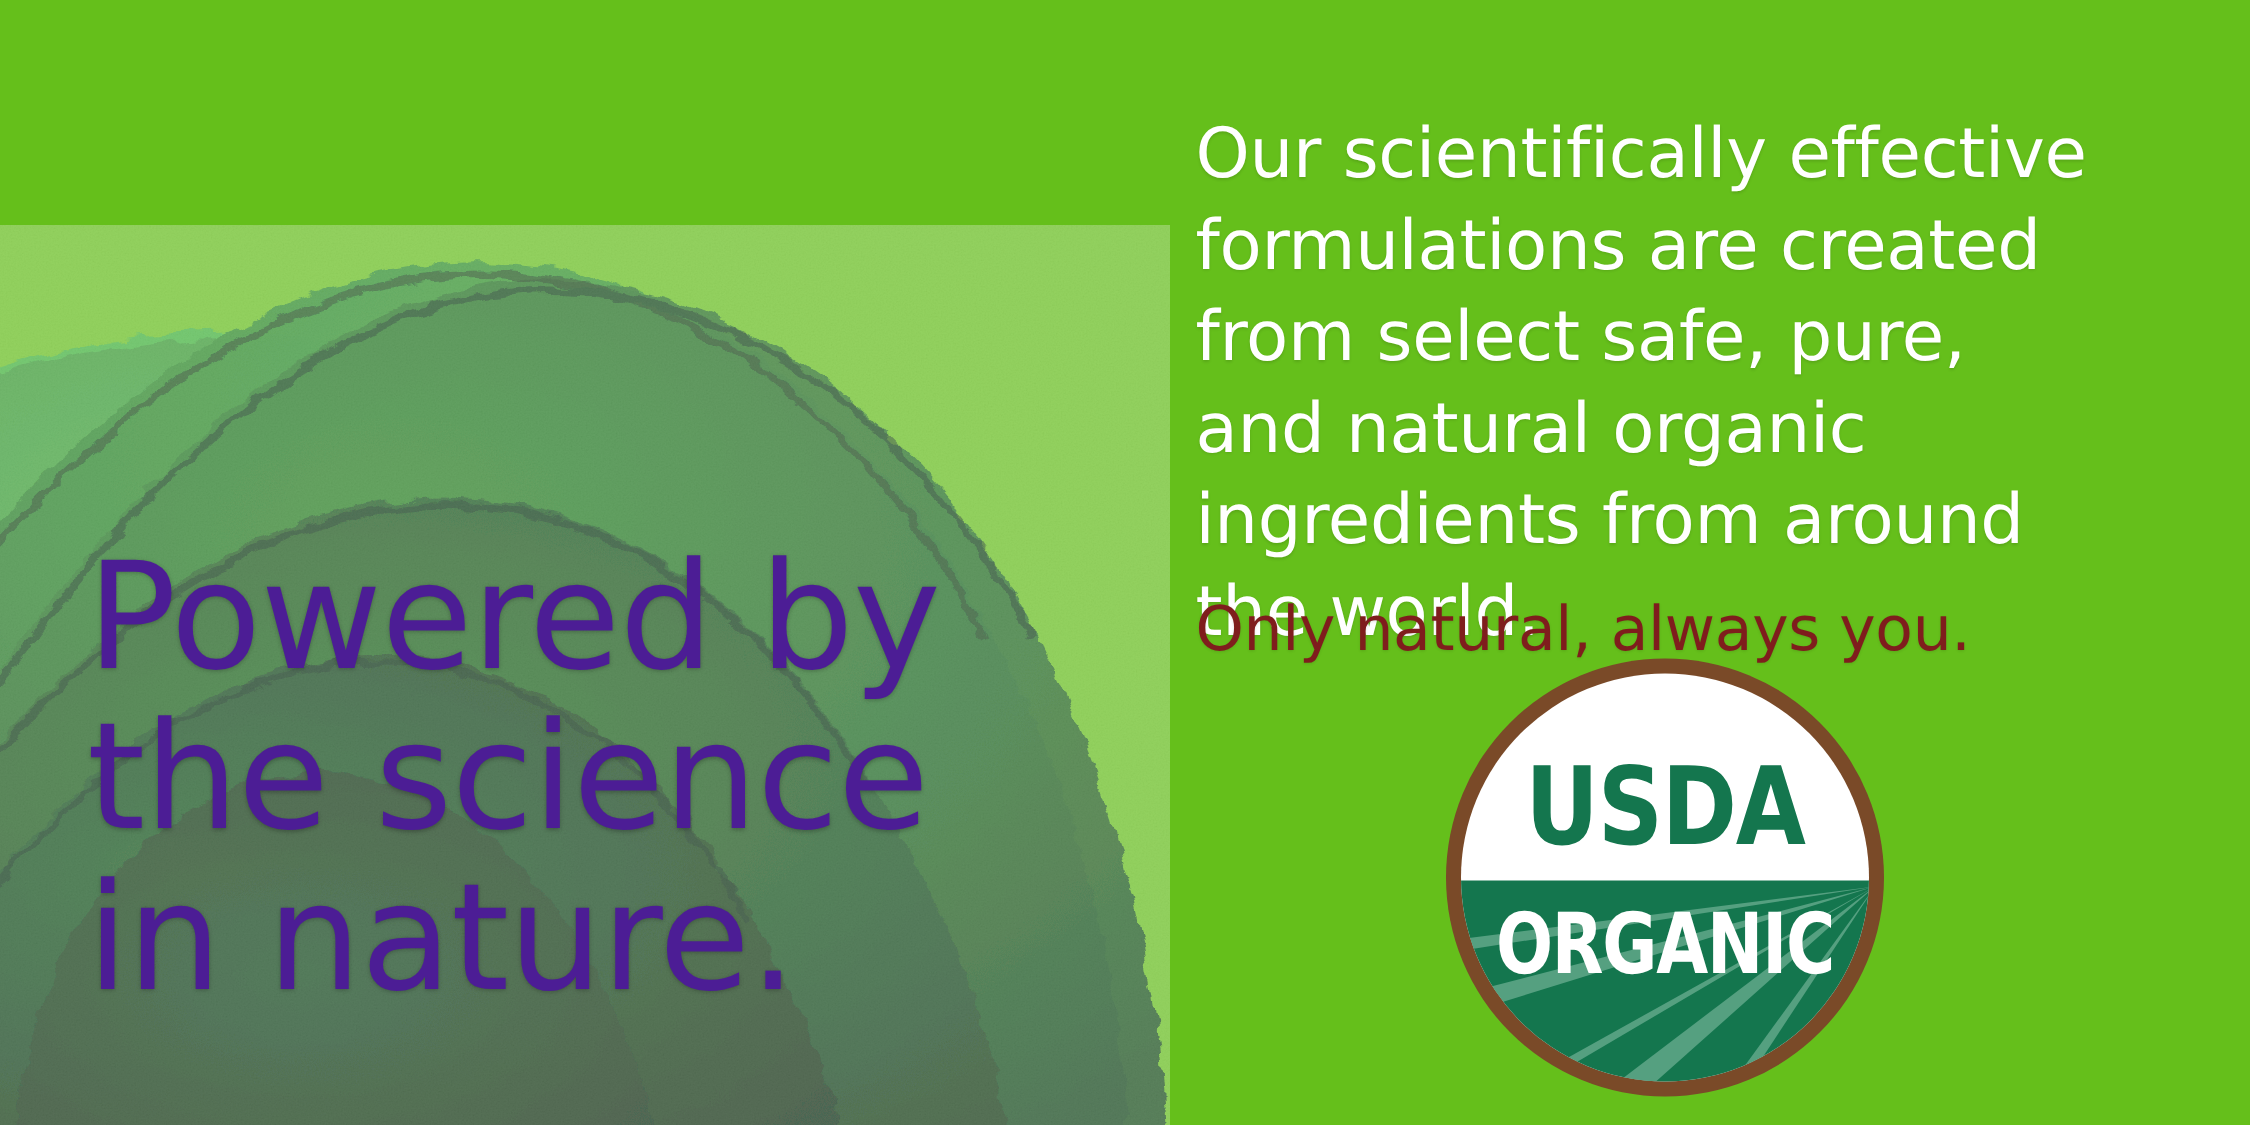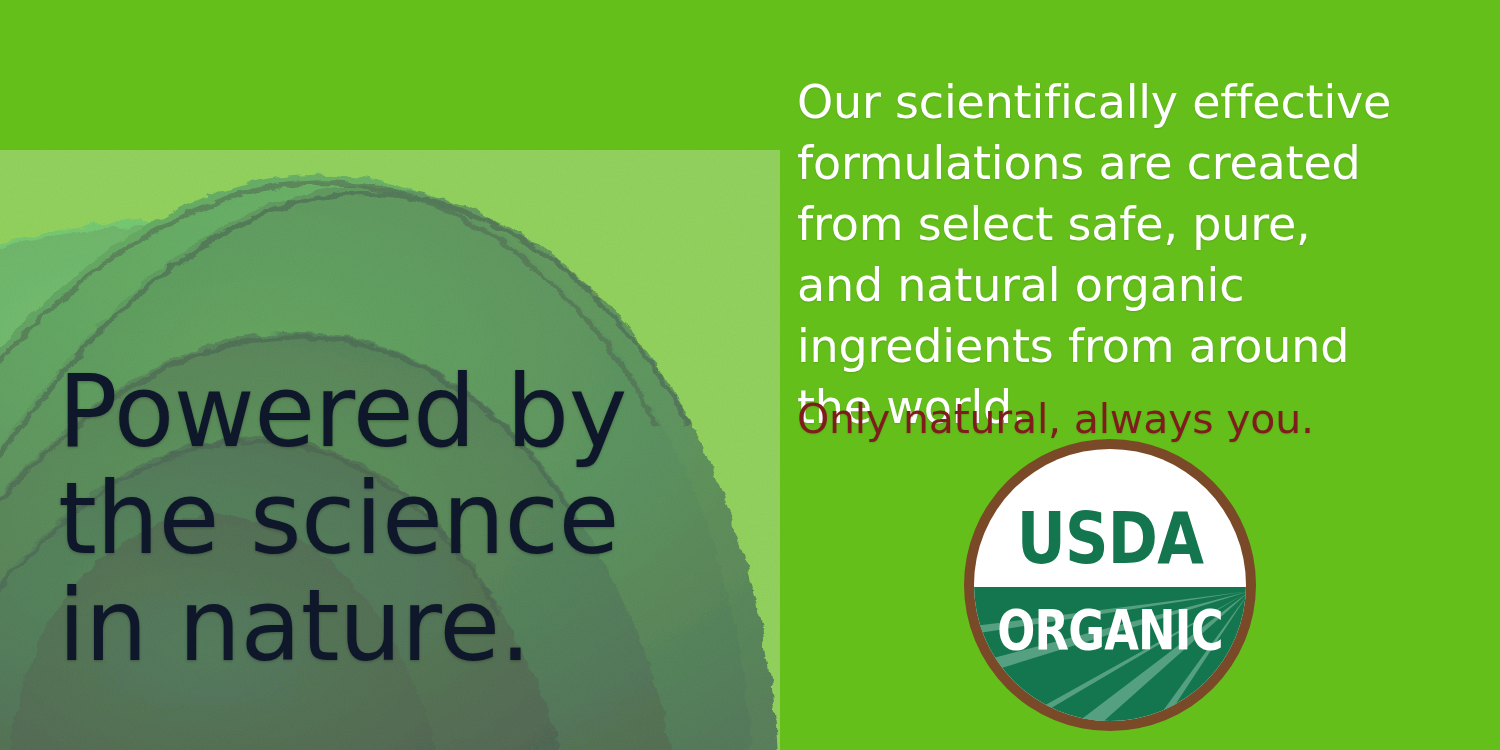--- a/index.html
+++ b/index.html
@@ -30,21 +30,21 @@
     width: 780px;
     height: 750px;
   }
 
   
   #headline {
     position: absolute;
     left: 58px;
     top: 358px;
     width: 680px;
-    color: #0f172a;
+    color: #4c1d95;
     font-size: 99px;
     line-height: 107px;
     font-weight: 400;
     letter-spacing: -0.5px;
     white-space: pre-line;
     text-shadow: 0 1px 3px rgba(0,0,0,0.25);
   }
 
   
   #copy {

